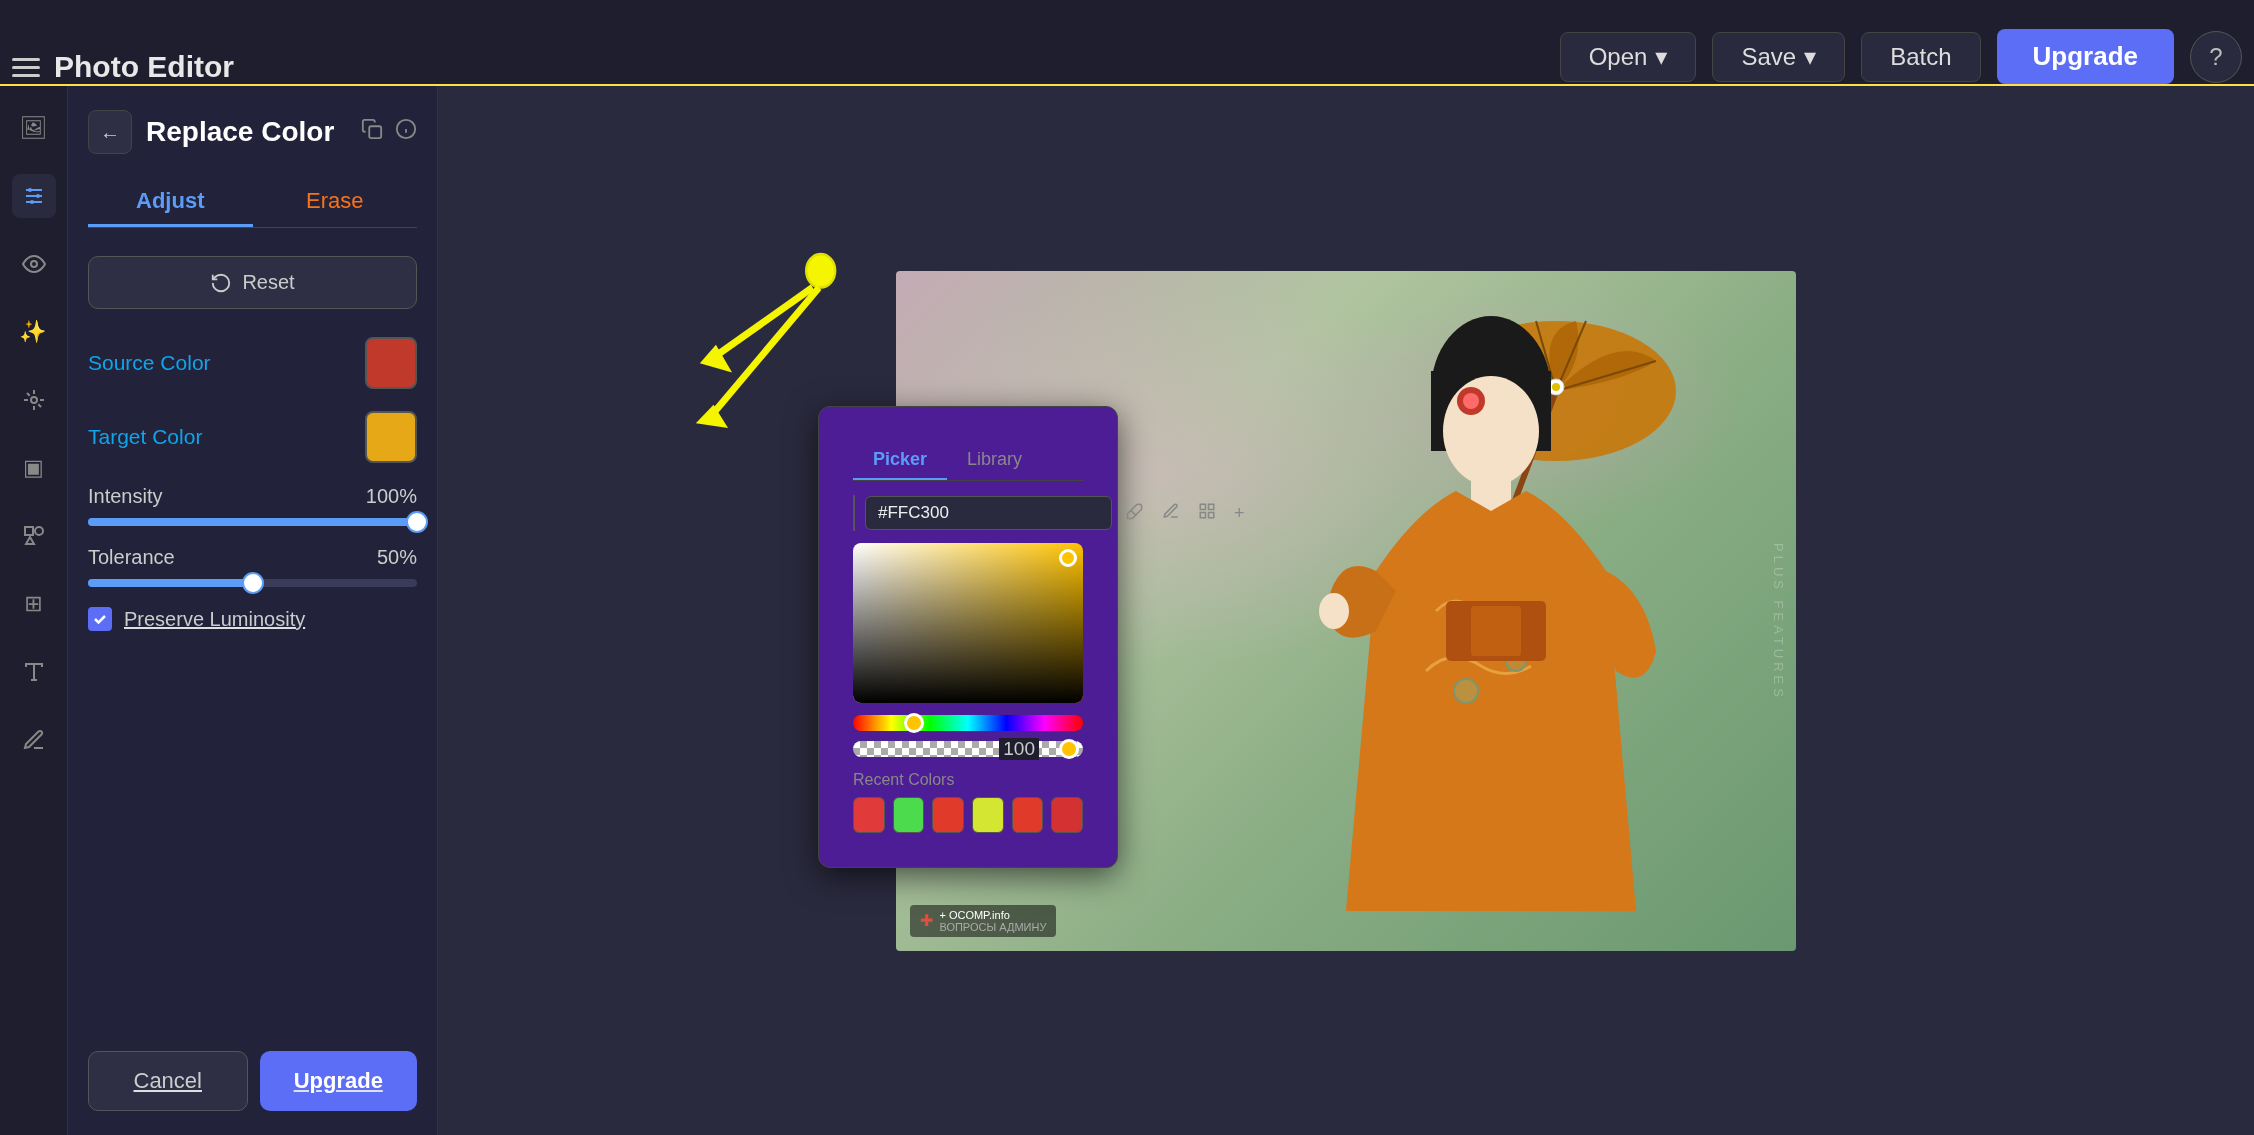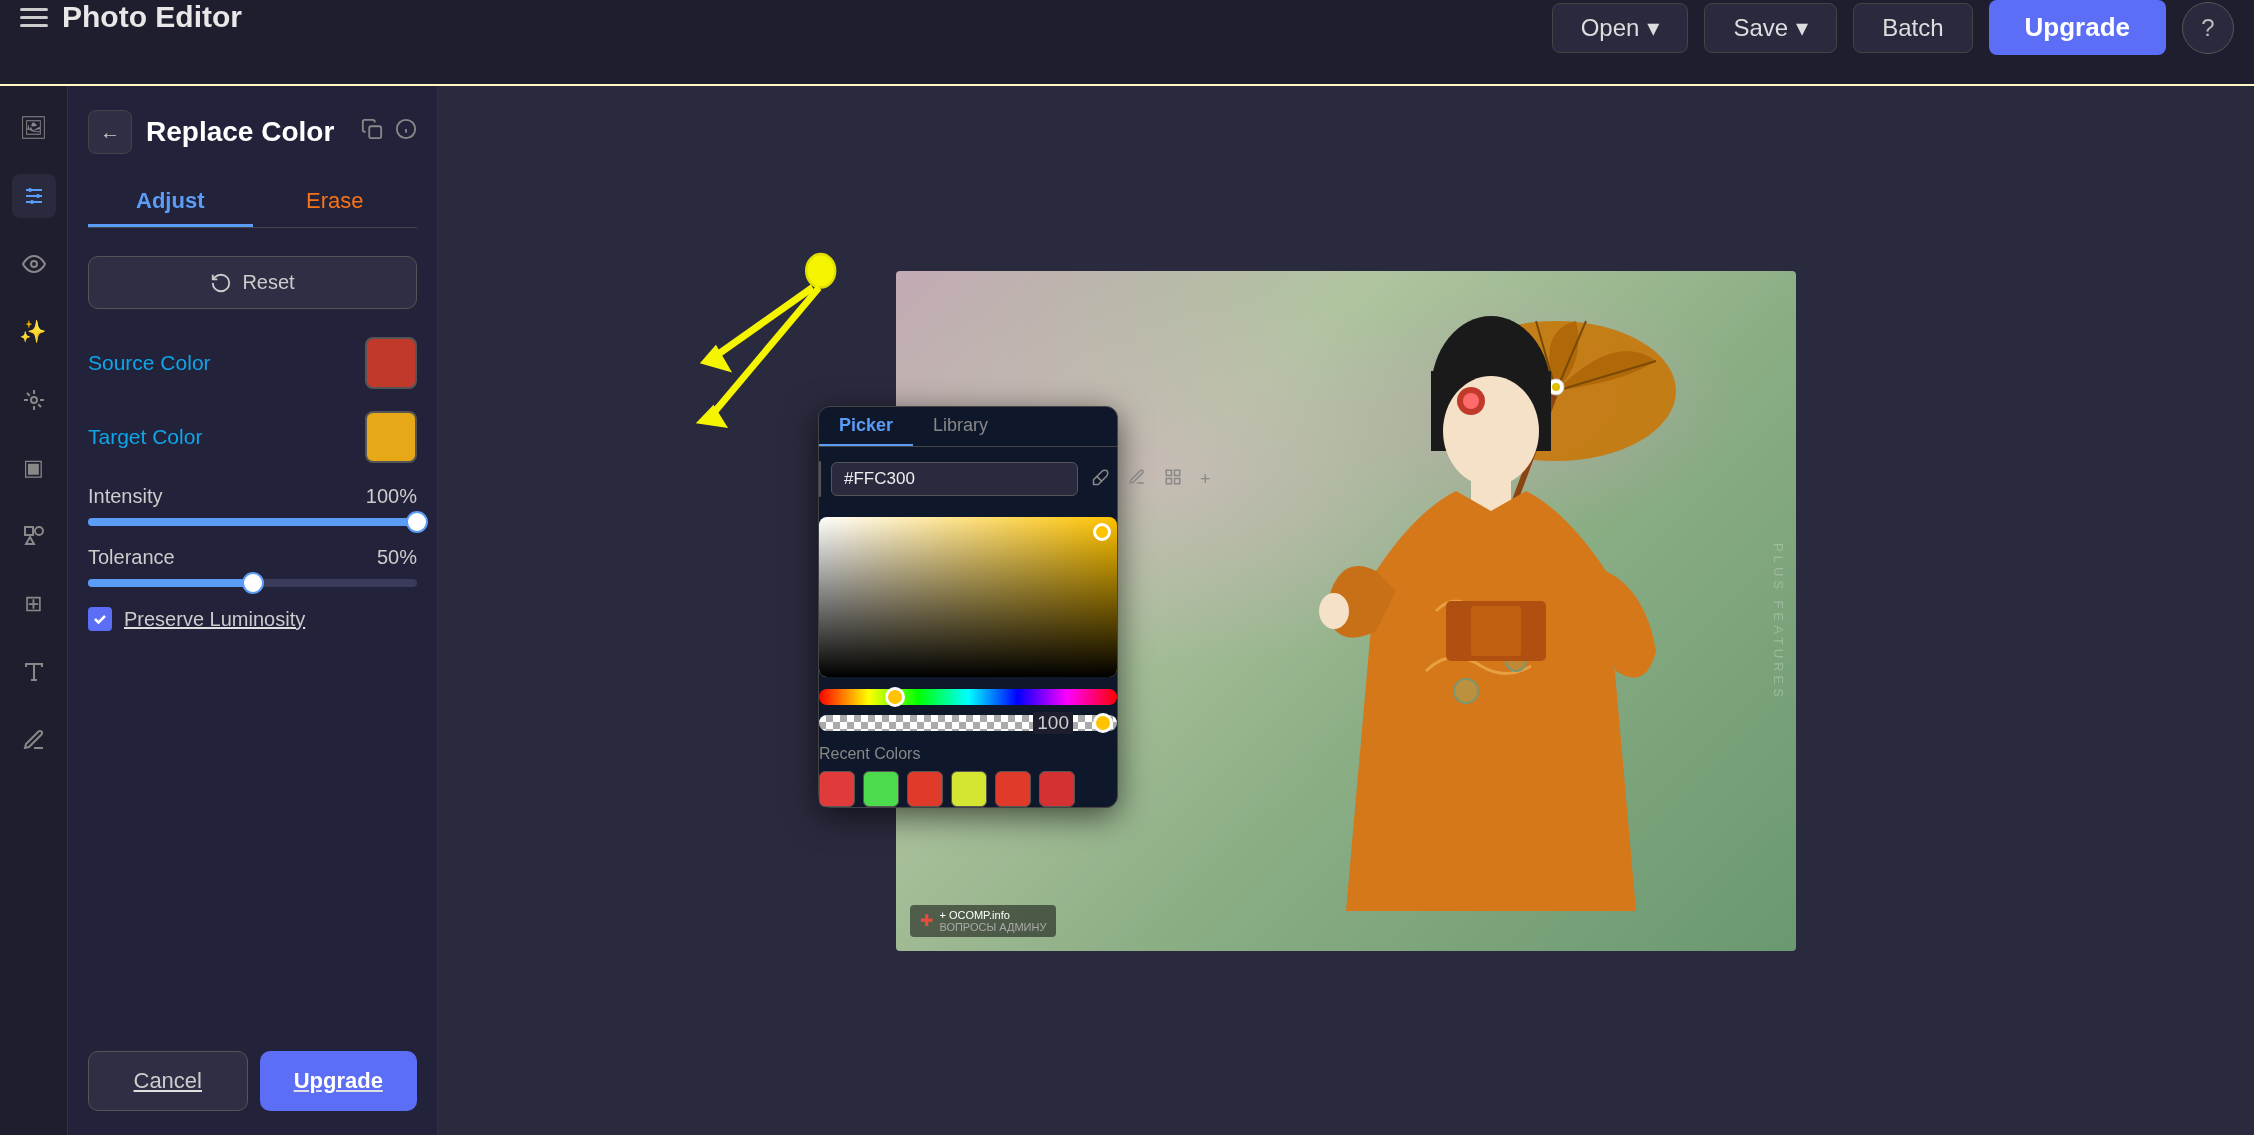--- a/index.html
+++ b/index.html
@@ -8,25 +8,25 @@
       font-family: -apple-system, BlinkMacSystemFont, 'Segoe UI', sans-serif;
       color: #e0e0e0;
       width: 2254px;
       height: 1135px;
       overflow: hidden;
     }
 
     
     .topbar {
       display: flex;
-      align-items: flex-start;
+      align-items: flex-end;
       background: #1e1e2e;
       height: 86px;
-      padding: 0 20px;
-      border-bottom: 2px solid #fef9c3;
+      padding: 0 12px;
+      border-bottom: 2px solid #fde047;
       gap: 16px;
     }
     .topbar-left {
       display: flex;
       align-items: center;
       gap: 14px;
       flex: 1;
     }
     .menu-icon {
       display: flex;
@@ -321,24 +321,24 @@
       height: 680px;
       border-radius: 4px;
       overflow: hidden;
     }
 
     
     .color-picker-popup {
       position: absolute;
       top: 320px;
       left: 380px;
-      background: #0f172a;
+      background: #4c1d95;
       border: 1px solid #444;
       border-radius: 12px;
-      padding: 0;
+      padding: 34px;
       width: 300px;
       z-index: 100;
       box-shadow: 0 8px 32px rgba(0,0,0,0.6);
     }
     .picker-tabs {
       display: flex;
       gap: 0;
       margin-bottom: 14px;
       border-bottom: 1px solid #444;
     }
@@ -350,21 +350,21 @@
     }
     .picker-tab.active {
       color: #5b9cf6;
       border-bottom: 2px solid #5b9cf6;
       font-weight: 600;
     }
     .picker-hex-row {
       display: flex;
       align-items: center;
       gap: 10px;
-      margin-bottom: 20px;
+      margin-bottom: 12px;
     }
     .picker-color-indicator {
       width: 36px;
       height: 36px;
       background: #FFC300;
       border-radius: 4px;
       border: 1px solid #555;
     }
     .picker-hex-input {
       background: #2a2a3e;

